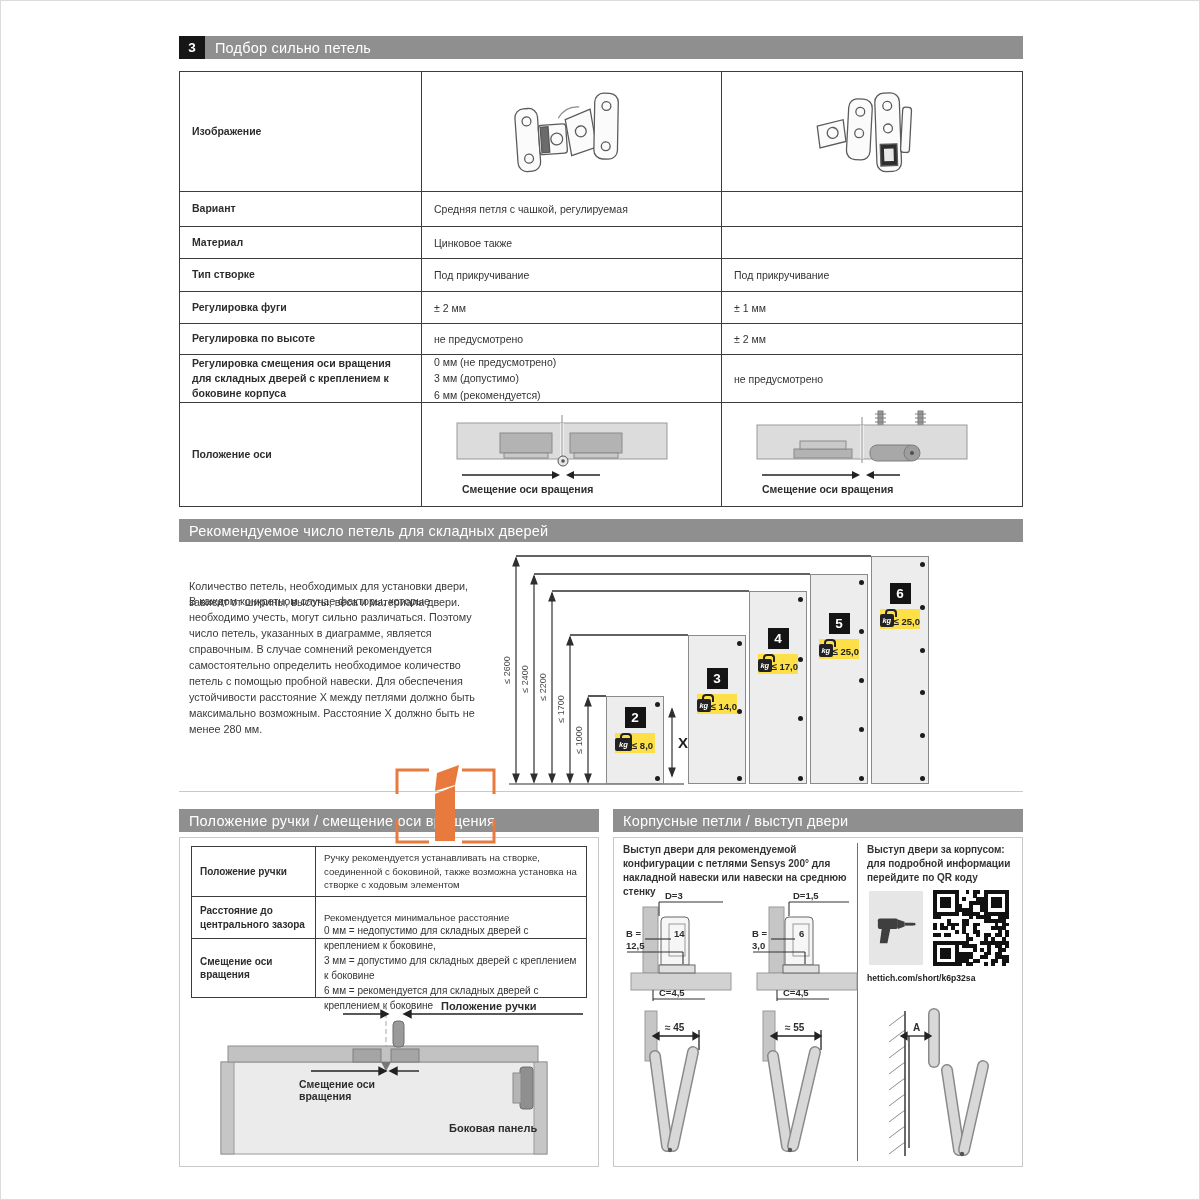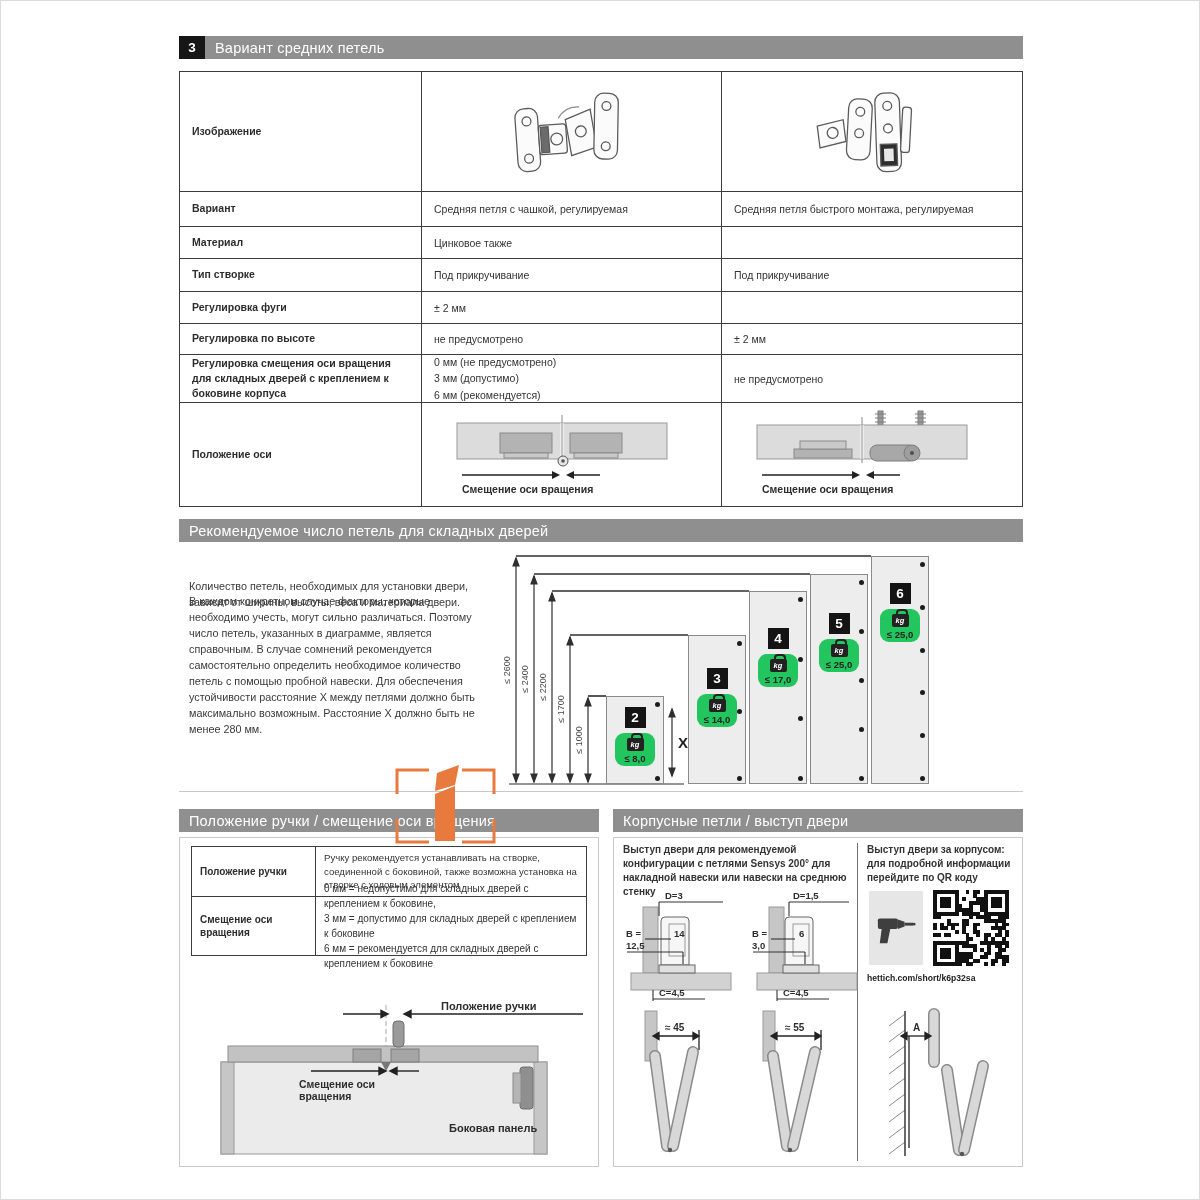--- a/index.html
+++ b/index.html
@@ -28,21 +28,21 @@
   .s2p { position: absolute; left: 188px; width: 302px; font-size: 10.8px; line-height: 1.48; color: #3a3a3a; }
   .chartbox { position: absolute; left: 500px; top: 545px; width: 440px; height: 250px; }
   .chartbox svg.dims { position: absolute; left: 0; top: 0; }
   .door { position: absolute; background: #ededed; border: 1.5px solid #8a8a8a; display: flex; flex-direction: column; align-items: center; z-index: 2; }
   .d2 { left:105px; top:150px; width:58px; height:88px; padding-top:10px; }
   .d3 { left:187px; top:89px;  width:58px; height:149px; padding-top:32px; }
   .d4 { left:248px; top:45px;  width:58px; height:193px; padding-top:36px; }
   .d5 { left:309px; top:28px;  width:58px; height:210px; padding-top:38px; }
   .d6 { left:370px; top:10px;  width:58px; height:228px; padding-top:26px; }
   .dnum { width: 21px; height: 21px; background: #141414; color: #fff; font-size: 13.5px; font-weight: 700; display: flex; align-items: center; justify-content: center; }
-  .kgbox { margin-top: 5px; width: 40px; background: #22c55e; display: flex; flex-direction: column; align-items: center; padding: 5px 0 2px; border-radius: 9px; }
+  .kgbox { margin-top: 5px; width: 40px; background: #fde047; display: flex; flex-direction: row; align-items: center; padding: 5px 0 2px; }
   .kgicon { position: relative; width: 17px; height: 13px; background: #222; border-radius: 2px; color: #fff; font-size: 7.5px; font-weight: 700; display: flex; align-items: center; justify-content: center; }
   .kgicon::before { content:""; position: absolute; top: -5px; left: 4.5px; width: 8px; height: 6px; border: 2px solid #222; border-bottom: none; border-radius: 4px 4px 0 0; }
   .kgval { font-size: 9.5px; font-weight: 700; color: #222; margin-top: 2px; white-space: nowrap; }
   .hdot { position: absolute; right: 3px; width: 5px; height: 5px; background: #1c1c1c; border-radius: 50%; }
 
   .sepline { position: absolute; left: 178px; top: 790px; width: 844px; height: 1px; background: #c9c9c9; }
 
   
   .wm { position: absolute; left: 383px; top: 748px; display: flex; align-items: flex-start; z-index: 40; pointer-events: none; }
   .wm-text { font-size: 60px; font-weight: 700; color: #b3b3b3; opacity: .88; letter-spacing: 2px; margin-left: 10px; margin-top: 14px; }
@@ -65,21 +65,21 @@
 
   svg text { font-family: "Liberation Sans", "DejaVu Sans", sans-serif; }
 </style>
 </head>
 <body>
 
 <div class="page">
 
   <div class="bar" style="left:178px;top:35px;width:844px;">
     <span class="num">3</span>
-    <span class="ttl">Вариант средних петель</span>
+    <span class="ttl">Подбор сильно петель</span>
   </div>
 
   <div class="t1">
     <div class="t1row" style="height:120px">
       <div class="cell c-lab">Изображение</div>
       <div class="cell c-v1 c-img">
         <svg width="150" height="108" viewBox="0 0 150 110" fill="#fbfbfb" stroke="#5a5a5a" stroke-width="1.3">
           <g transform="rotate(-4 75 55)">
             <rect x="18" y="28" width="23" height="64" rx="9"></rect>
             <circle cx="29.5" cy="41" r="4.5"></circle>
@@ -115,37 +115,37 @@
             </g>
             <rect x="100" y="28" width="9" height="46" rx="3"></rect>
           </g>
         </svg>
       </div>
     </div>
 
     <div class="t1row" style="height:35px">
       <div class="cell c-lab">Вариант</div>
       <div class="cell c-v1">Средняя петля с чашкой, регулируемая</div>
-      <div class="cell c-v2">Средняя петля быстрого монтажа, регулируемая</div>
     </div>
 
     <div class="t1row" style="height:32px">
       <div class="cell c-lab">Материал</div>
       <div class="cell c-v1">Цинковое также</div>
     </div>
 
     <div class="t1row" style="height:33px">
       <div class="cell c-lab">Тип створке</div>
       <div class="cell c-v1">Под прикручивание</div>
       <div class="cell c-v2">Под прикручивание</div>
     </div>
 
     <div class="t1row" style="height:32px">
       <div class="cell c-lab">Регулировка фуги</div>
       <div class="cell c-v1">± 2 мм</div>
+      <div class="cell c-v2">± 1 мм</div>
     </div>
 
     <div class="t1row" style="height:31px">
       <div class="cell c-lab">Регулировка по высоте</div>
       <div class="cell c-v1">не предусмотрено</div>
       <div class="cell c-v2">± 2 мм</div>
     </div>
 
     <div class="t1row" style="height:48px">
       <div class="cell c-lab">Регулировка смещения оси вращения для складных дверей с креплением к боковине корпуса</div>
@@ -342,20 +342,26 @@
   <div class="bar" style="left:178px;top:808px;width:420px;">
     <span class="ttl">Положение ручки / смещение оси вращения</span>
   </div>
   <div class="panel" style="left:178px;top:836px;width:420px;height:330px;"></div>
 
   <div class="t3">
     <div class="t3row" style="height:50px">
       <div class="lab">Положение ручки</div>
       <div class="val">
           <span>Ручку рекомендуется устанавливать на створке, соединенной с боковиной, также возможна установка на створке с ходовым элементом</span>
+        </div>
+    </div>
+    <div class="t3row" style="height:42px">
+      <div class="lab">Расстояние до центрального зазора</div>
+      <div class="val">
+          <span>Рекомендуется минимальное расстояние</span>
         </div>
     </div>
     <div class="t3row" style="height:58px">
       <div class="lab">Смещение оси вращения</div>
       <div class="val">
         <span class="sm">0 мм = недопустимо для складных дверей с креплением к боковине,</span>
         <span class="sm">3 мм = допустимо для складных дверей с креплением к боковине</span>
         <span class="sm">6 мм = рекомендуется для складных дверей с креплением к боковине</span>
       </div>
     </div>

